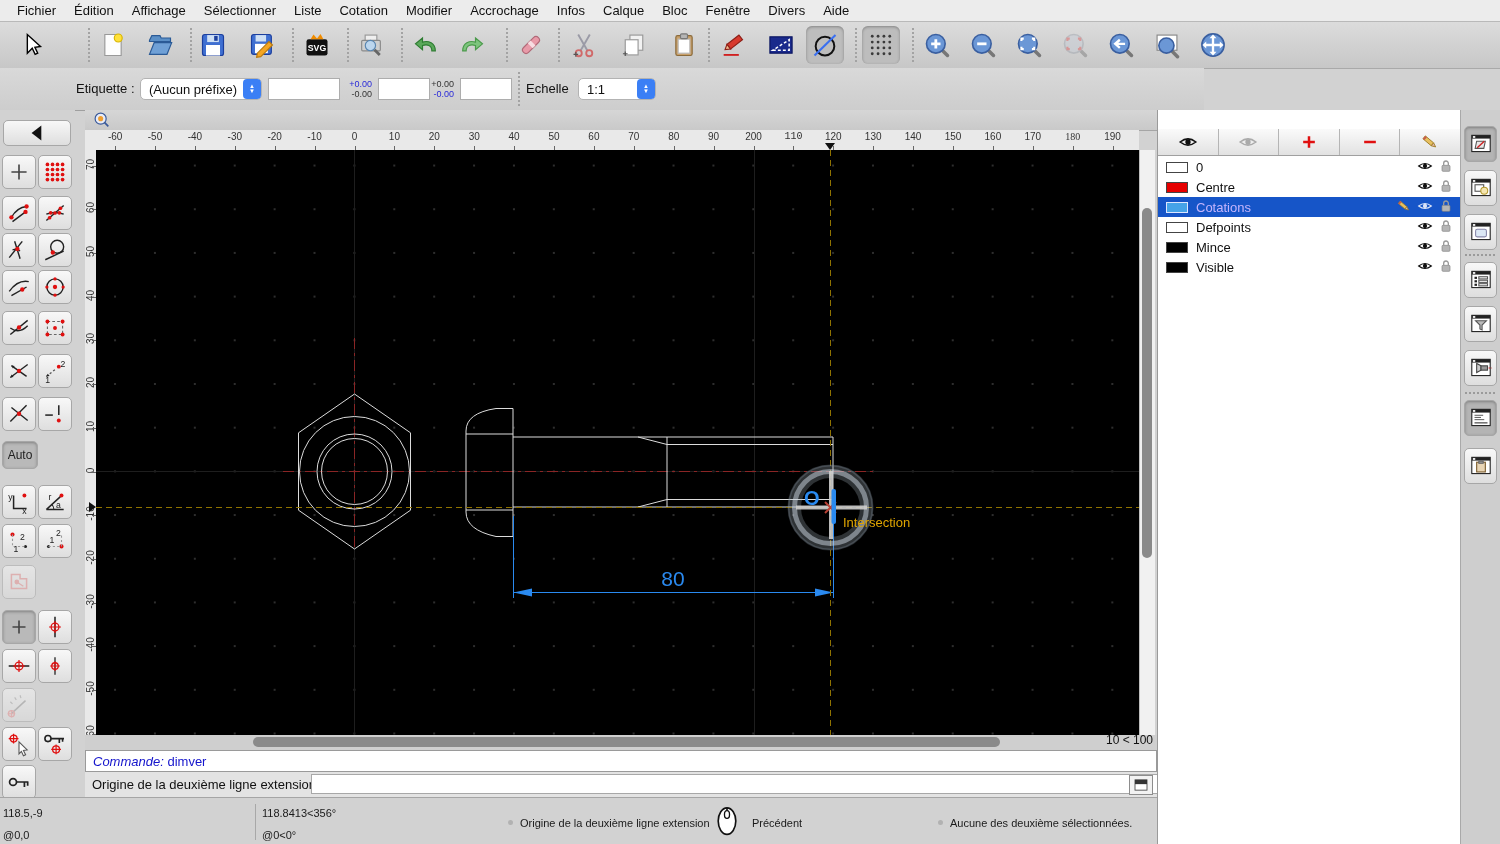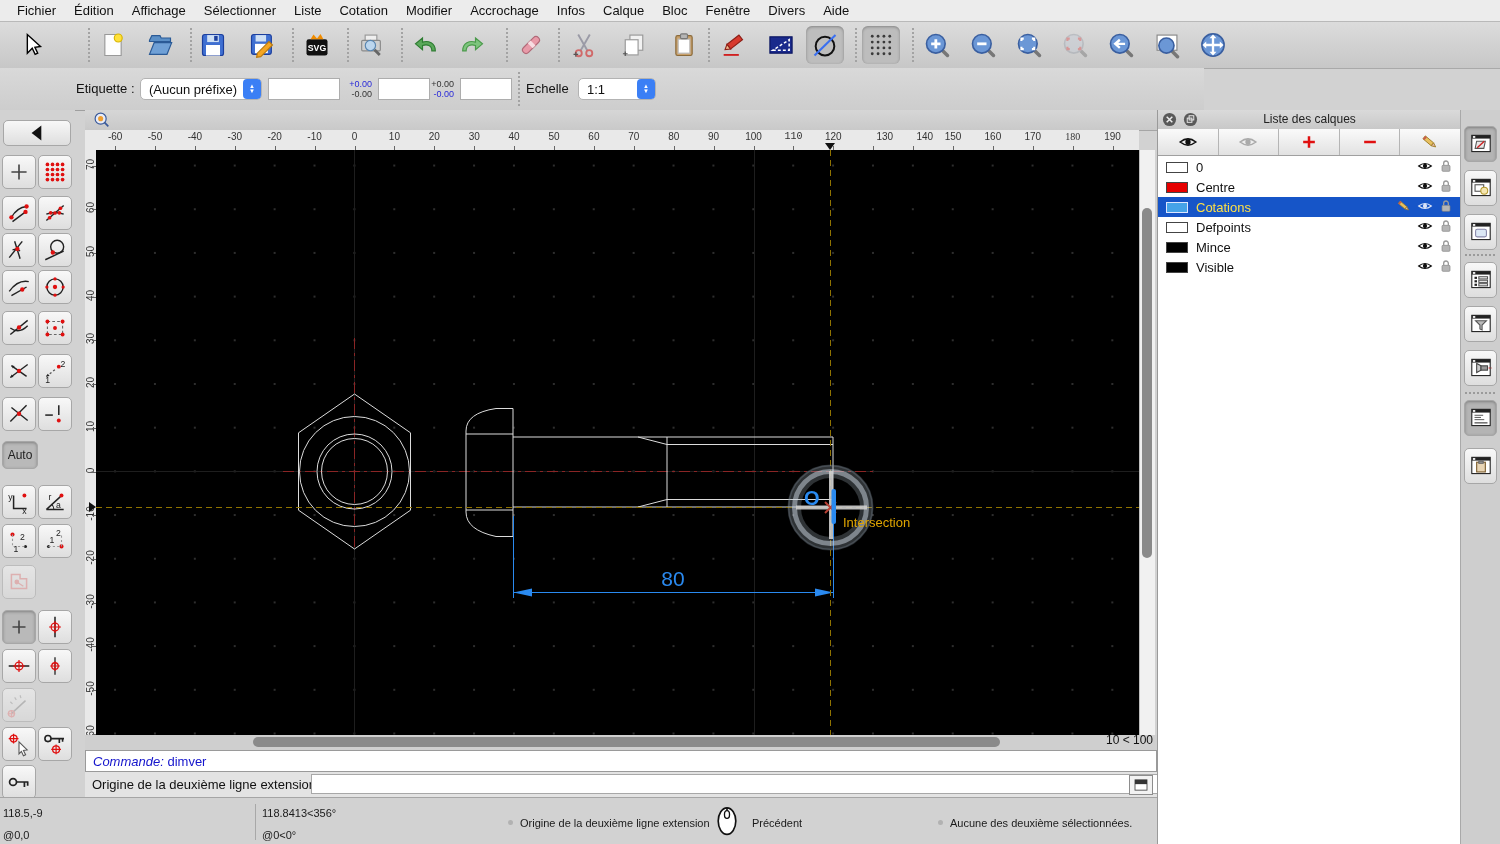--- a/index.html
+++ b/index.html
@@ -100,21 +100,21 @@
   #rpanel{left:1157px;top:110px;width:303px;height:734px;background:#fff;border-left:1px solid #9a9a9a;box-sizing:border-box;}
   #rp-title{left:0;top:0;width:303px;height:19px;background:linear-gradient(#dadada,#c8c8c8);
             border-bottom:1px solid #a0a0a0;font-size:12px;color:#222;}
   #rp-title .ttl{position:absolute;left:0;right:0;top:2px;text-align:center;}
   #rp-toolbar{left:0;top:19px;width:303px;height:27px;display:flex;background:linear-gradient(#fafafa,#e2e2e2);
               border-bottom:1px solid #a0a0a0;box-sizing:border-box;}
   .lt-btn{flex:1;border-right:1px solid #b5b5b5;display:flex;align-items:center;justify-content:center;}
   .lt-btn svg{width:20px;height:20px;}
   .layer-row{position:absolute;left:0;width:302px;height:20px;display:flex;align-items:center;
              font-size:13px;color:#111;background:#fff;}
-  .layer-row.sel{background:#1655c8;color:#fde047;}
+  .layer-row.sel{background:#1655c8;color:#c4b5fd;}
   .swatch{width:22px;height:11px;border:1px solid #444;margin:0 8px 0 8px;box-sizing:border-box;}
   .row-icons{margin-left:auto;display:flex;align-items:center;gap:5px;padding-right:6px;}
   .row-icons svg{width:16px;height:16px;}
   
   #rstrip{left:1460px;top:110px;width:40px;height:734px;background:#cecece;border-left:1px solid #a9a9a9;box-sizing:border-box;}
   .rsbtn{position:absolute;left:3px;width:33px;height:36px;border:1px solid #a7a7a7;border-radius:5px;
          background:linear-gradient(#f8f8f8,#dedede);display:flex;align-items:center;justify-content:center;box-sizing:border-box;}
   .rsbtn svg{width:26px;height:26px;}
   .rsbtn.pressed{background:#b4b4b4;box-shadow:inset 0 1px 3px rgba(0,0,0,.3);}
 </style>
@@ -640,29 +640,29 @@
     <span class="hlab" style="left: 438px;">50</span>
     <span class="htick" style="left: 458px;"></span>
     <span class="hlab" style="left: 477.9px;">60</span>
     <span class="htick" style="left: 497.9px;"></span>
     <span class="hlab" style="left: 517.8px;">70</span>
     <span class="htick" style="left: 537.8px;"></span>
     <span class="hlab" style="left: 557.7px;">80</span>
     <span class="htick" style="left: 577.7px;"></span>
     <span class="hlab" style="left: 597.6px;">90</span>
     <span class="htick" style="left: 617.6px;"></span>
-    <span class="hlab" style="left: 637.5px;">100</span>
+    <span class="hlab" style="left: 637.5px;">200</span>
     <span class="htick" style="left: 657.5px;"></span>
     <span class="hlab" style="left: 677.4px; font-family: Liberation Mono, monospace;">110</span>
     <span class="htick" style="left: 697.4px;"></span>
     <span class="hlab" style="left: 717.3px;">120</span>
     <span class="htick" style="left: 737.3px;"></span>
-    <span class="hlab" style="left: 757.2px; text-align: right;">130</span>
+    <span class="hlab" style="left: 757.2px;">130</span>
     <span class="htick" style="left: 777.2px;"></span>
-    <span class="hlab" style="left: 797.1px; text-align: right;">140</span>
+    <span class="hlab" style="left: 797.1px;">140</span>
     <span class="htick" style="left: 817.1px;"></span>
     <span class="hlab" style="left: 837px;">150</span>
     <span class="htick" style="left: 857px;"></span>
     <span class="hlab" style="left: 876.9px;">160</span>
     <span class="htick" style="left: 896.9px;"></span>
     <span class="hlab" style="left: 916.8px;">170</span>
     <span class="htick" style="left: 936.8px;"></span>
     <span class="hlab" style="left: 956.7px; font-family: Liberation Serif, serif;">180</span>
     <span class="htick" style="left: 976.7px;"></span>
     <span class="hlab" style="left: 996.6px;">190</span>
@@ -794,36 +794,20 @@
         <line x1="10" y1="4" x2="10" y2="14" stroke="#111" stroke-width="1.5"></line>
         <ellipse cx="10" cy="10" rx="2.3" ry="3.6" fill="#fff" stroke="#111" stroke-width="1.2"></ellipse>
       </svg>
   </span>
   <span class="abs" style="left:752px;top:19px">Précédent</span>
   <span class="sb-dot" style="left:938px;top:22px"></span>
   <span class="abs" style="left:950px;top:19px">Aucune des deuxième sélectionnées.</span>
 </div>
 
 <div id="rpanel" class="abs">
-  <div id="rp-title" class="abs">
-    <span class="abs" style="left:4px;top:2px">
-      <svg width="15" height="15" viewBox="0 0 16 16">
-          <circle cx="8" cy="8" r="7" fill="#5a5a5a"></circle>
-          <path d="M5 5l6 6M11 5l-6 6" stroke="#eee" stroke-width="1.6"></path>
-        </svg>
-    </span>
-    <span class="abs" style="left:25px;top:2px">
-      <svg width="15" height="15" viewBox="0 0 16 16">
-          <circle cx="8" cy="8" r="7" fill="#5a5a5a"></circle>
-          <rect x="4.5" y="6.5" width="5" height="4.5" fill="none" stroke="#eee"></rect>
-          <rect x="6.5" y="4" width="5" height="4.5" fill="none" stroke="#eee"></rect>
-        </svg>
-    </span>
-    <span class="ttl">Liste des calques</span>
-  </div>
   <div id="rp-toolbar" class="abs">
       <div class="lt-btn">
         <svg viewBox="0 0 24 24">
           <path d="M2.5 12Q12 4.5 21.5 12Q12 19.5 2.5 12z" fill="none" stroke="#111" stroke-width="1.8"></path>
           <circle cx="12" cy="12" r="3.2" fill="#111"></circle>
         </svg>
       </div>
       <div class="lt-btn">
         <svg viewBox="0 0 24 24">
           <path d="M2.5 12Q12 4.5 21.5 12Q12 19.5 2.5 12z" fill="none" stroke="#aaa" stroke-width="1.8"></path>

